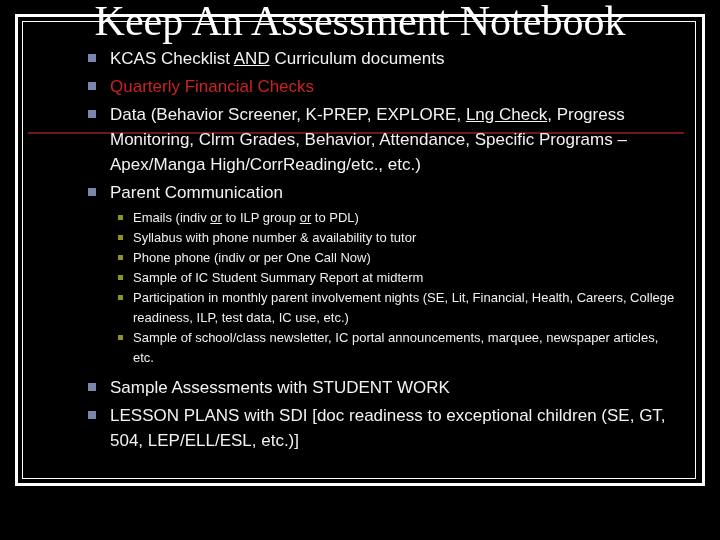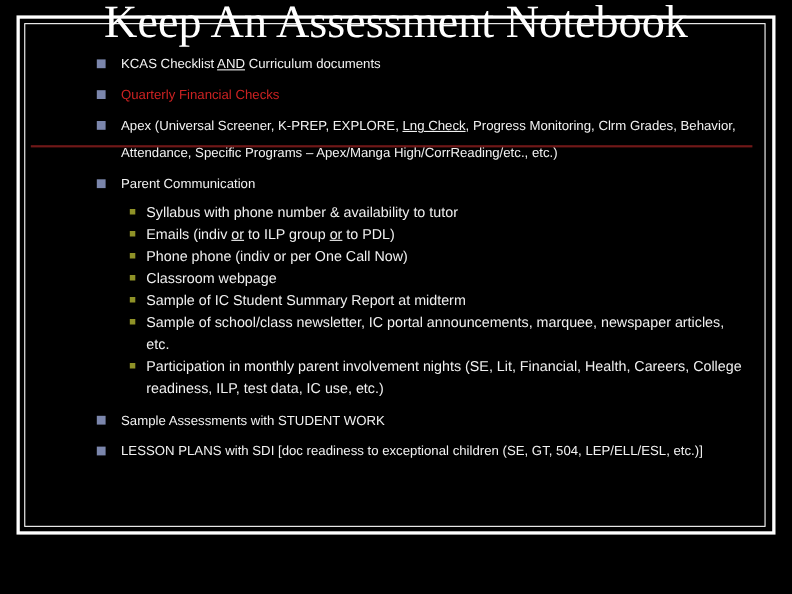--- a/index.html
+++ b/index.html
@@ -7,44 +7,44 @@
          font-family:"Liberation Sans",sans-serif;}
   .frame-outer{position:absolute;left:15px;top:14px;width:684px;height:466px;
                border:3px solid #fff;z-index:1;}
   .frame-inner{position:absolute;left:22px;top:21px;width:672px;height:456px;
                border:1px solid #fff;z-index:1;}
   .divider{position:absolute;left:28px;top:132px;width:656px;height:2px;z-index:2;}
   .title{position:absolute;top:-3px;left:15px;width:690px;text-align:center;
          font-family:"Liberation Serif","DejaVu Serif",serif;font-size:42px;
          font-weight:400;color:#ffffff;white-space:nowrap;z-index:4;}
   .content{position:absolute;left:110px;top:46px;width:566px;z-index:3;}
-  .item-l1{position:relative;font-size:12px;line-height:25px;margin-bottom:3px;color:#f2f2f2;}
+  .item-l1{position:relative;font-size:17px;line-height:25px;margin-bottom:3px;color:#f2f2f2;}
   .item-l1 .sq{position:absolute;left:-22px;top:8px;width:8px;height:8px;}
   .item-l2{position:relative;margin-left:23px;width:543px;font-size:13px;
            line-height:20px;margin-bottom:0;color:#f0f0f0;}
   .item-l2 .sq{position:absolute;left:-15px;top:7px;width:5px;height:5px;}
   .gap{margin-top:7px;}
   .u{text-decoration:underline;}
 </style>
 </head>
 <body>
 
 <div class="slide" style="background: rgb(0, 0, 0);">
   <div class="frame-outer" style="border-color: rgb(255, 255, 255);"></div>
   <div class="frame-inner" style="border-color: rgb(255, 255, 255);"></div>
   <div class="divider" style="background: rgb(112, 24, 24);"></div>
   <div class="title">Keep An Assessment Notebook</div>
   <div class="content">
       <div class="item-l1"><span class="sq" style="background: rgb(123, 134, 172);"></span><span><span>KCAS Checklist </span><span class="u">AND</span><span> Curriculum documents</span></span></div>
       <div class="item-l1"><span class="sq" style="background: rgb(123, 134, 172);"></span><span style="color: rgb(204, 34, 34);"><span>Quarterly Financial Checks</span></span></div>
-      <div class="item-l1"><span class="sq" style="background: rgb(123, 134, 172);"></span><span><span>Apex (Universal Screener, K-PREP, EXPLORE, </span><span class="u">Lng Check</span><span>, Progress Monitoring, Clrm Grades, Behavior, Attendance, Specific Programs – Apex/Manga High/CorrReading/etc., etc.)</span></span></div>
+      <div class="item-l1"><span class="sq" style="background: rgb(123, 134, 172);"></span><span><span>Data (Behavior Screener, K-PREP, EXPLORE, </span><span class="u">Lng Check</span><span>, Progress Monitoring, Clrm Grades, Behavior, Attendance, Specific Programs – Apex/Manga High/CorrReading/etc., etc.)</span></span></div>
       <div class="item-l1"><span class="sq" style="background: rgb(123, 134, 172);"></span><span><span>Parent Communication</span></span></div>
+      <div class="item-l2"><span class="sq" style="background: rgb(143, 146, 39);"></span><span><span>Emails (indiv </span><span class="u">or</span><span> to ILP group </span><span class="u">or</span><span> to PDL)</span></span></div>
       <div class="item-l2"><span class="sq" style="background: rgb(143, 146, 39);"></span><span><span>Syllabus with phone number &amp; availability to tutor</span></span></div>
-      <div class="item-l2"><span class="sq" style="background: rgb(143, 146, 39);"></span><span><span>Emails (indiv </span><span class="u">or</span><span> to ILP group </span><span class="u">or</span><span> to PDL)</span></span></div>
       <div class="item-l2"><span class="sq" style="background: rgb(143, 146, 39);"></span><span><span>Phone phone (indiv or per One Call Now)</span></span></div>
-      <div class="item-l2"><span class="sq" style="background: rgb(143, 146, 39);"></span><span><span>Classroom webpage</span></span></div>
+      <div class="item-l2"><span class="sq" style="background: rgb(143, 146, 39);"></span></div>
       <div class="item-l2"><span class="sq" style="background: rgb(143, 146, 39);"></span><span><span>Sample of IC Student Summary Report at midterm</span></span></div>
+      <div class="item-l2"><span class="sq" style="background: rgb(143, 146, 39);"></span><span><span>Participation in monthly parent involvement nights (SE, Lit, Financial, Health, Careers, College readiness, ILP, test data, IC use, etc.)</span></span></div>
       <div class="item-l2"><span class="sq" style="background: rgb(143, 146, 39);"></span><span><span>Sample of school/class newsletter, IC portal announcements, marquee, newspaper articles, etc.</span></span></div>
-      <div class="item-l2"><span class="sq" style="background: rgb(143, 146, 39);"></span><span><span>Participation in monthly parent involvement nights (SE, Lit, Financial, Health, Careers, College readiness, ILP, test data, IC use, etc.)</span></span></div>
       <div class="item-l1 gap"><span class="sq" style="background: rgb(123, 134, 172);"></span><span><span>Sample Assessments with STUDENT WORK</span></span></div>
       <div class="item-l1"><span class="sq" style="background: rgb(123, 134, 172);"></span><span><span>LESSON PLANS with SDI [doc readiness to exceptional children (SE, GT, 504, LEP/ELL/ESL, etc.)]</span></span></div>
     </div>
 </div>
 
 </body></html>

